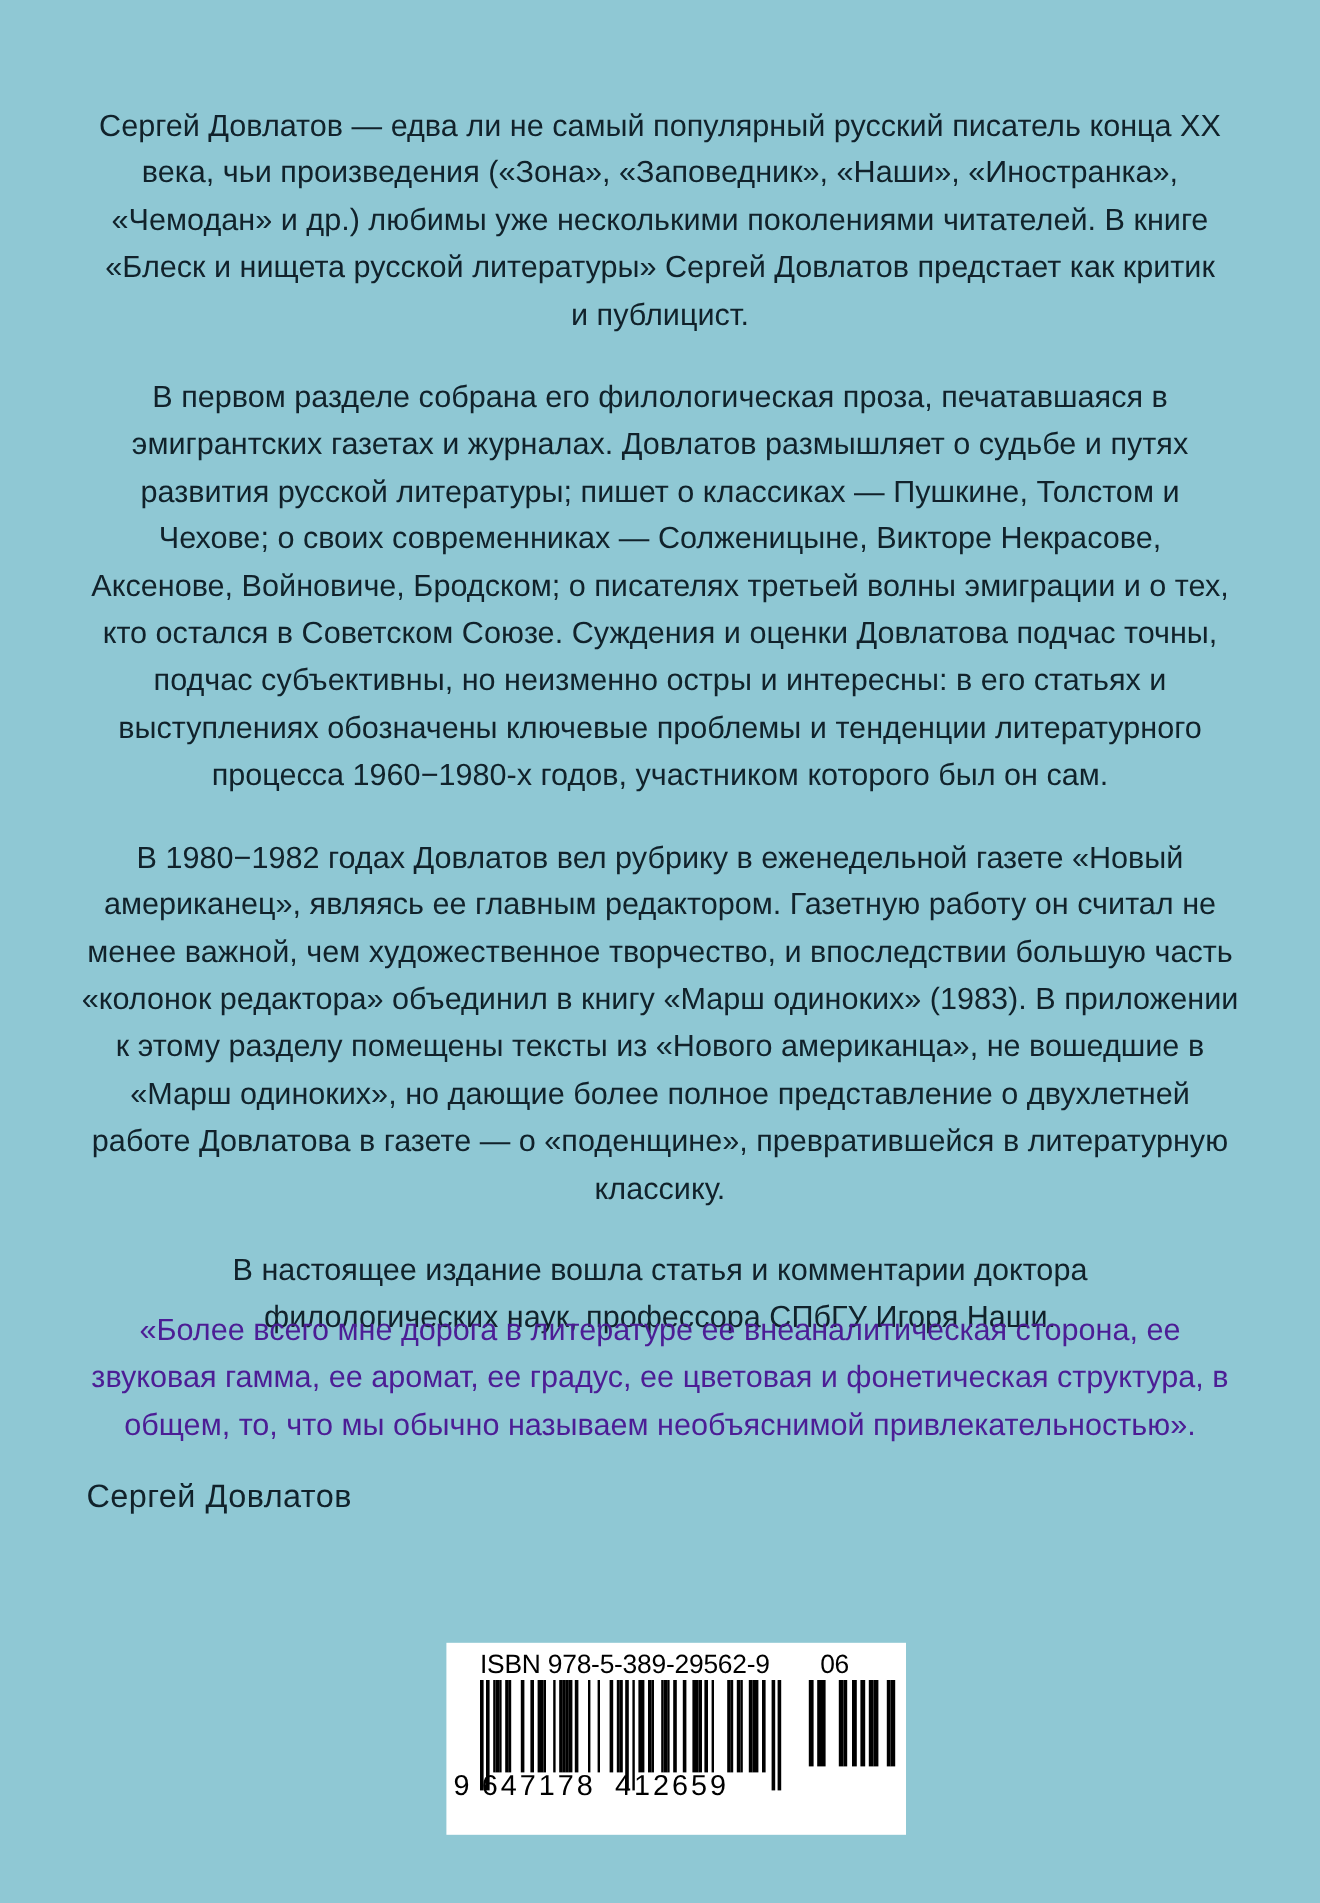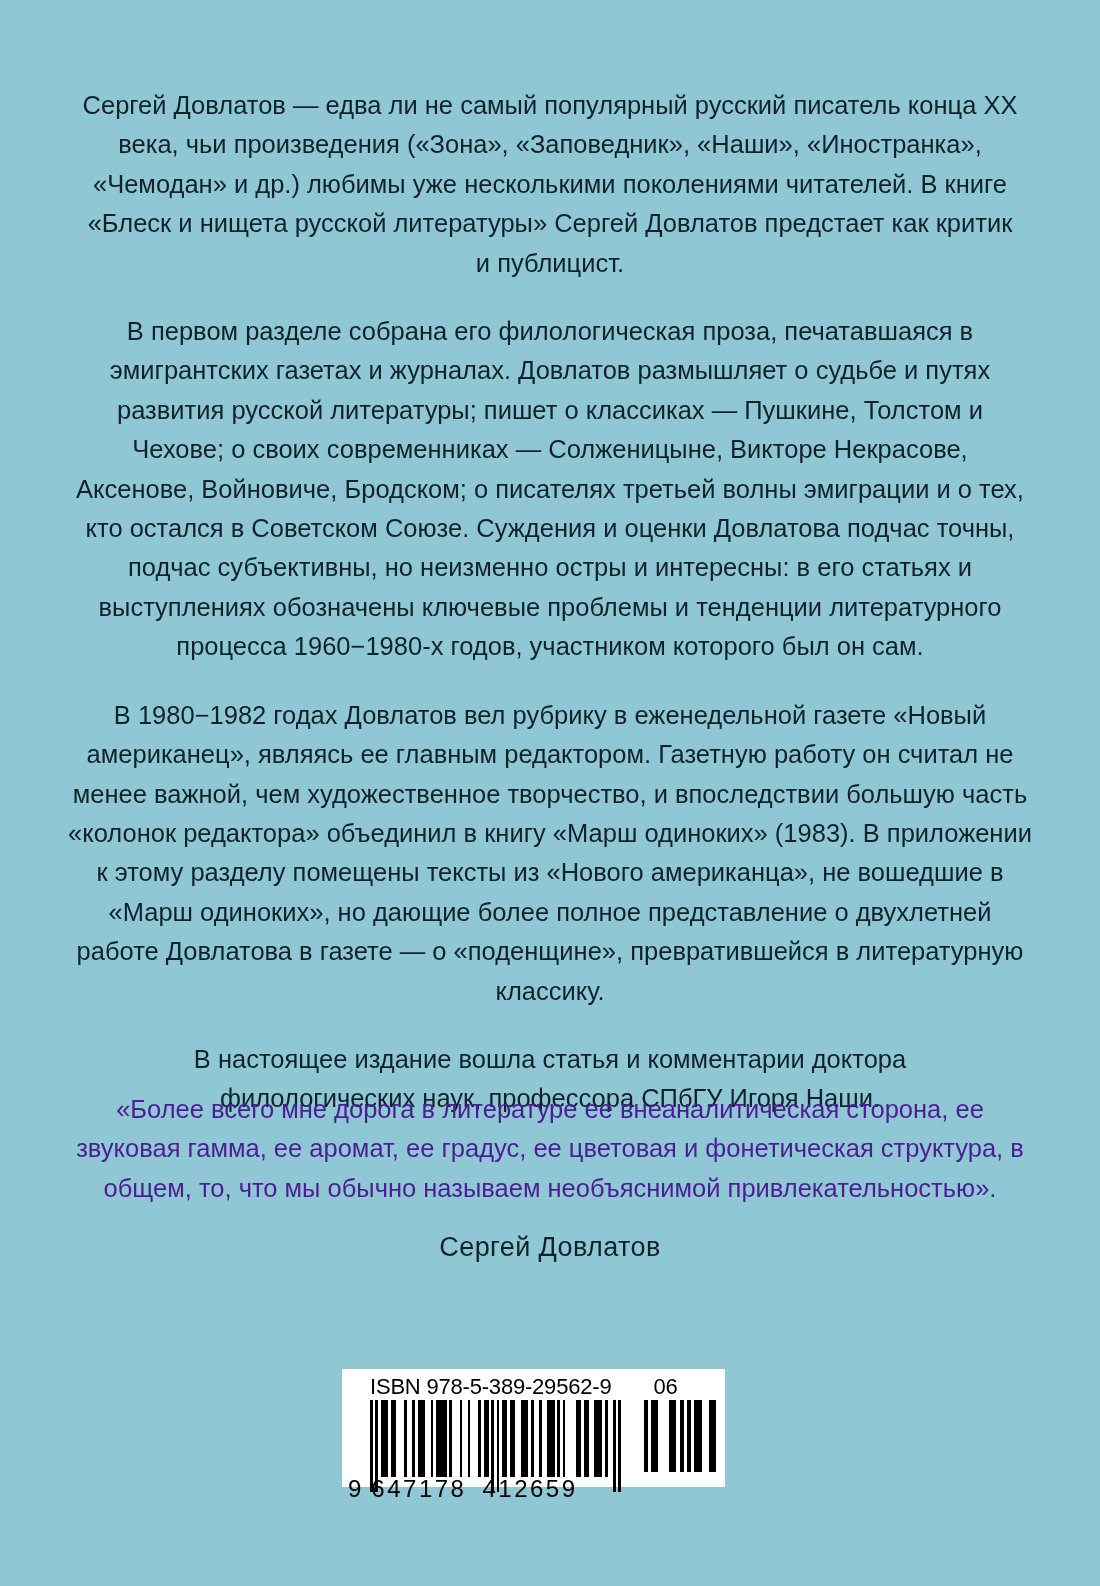--- a/index.html
+++ b/index.html
@@ -61,35 +61,35 @@
     color: #4c1d95;
     text-align: center;
     font-size: 25.5px;
     line-height: 39.4px;
     margin: 0;
     font-weight: 400;
   }
 
   .quote-author {
     color: #11222b;
-    text-align: center;
+    text-align: left;
     font-size: 27px;
     line-height: 34px;
     margin: 22px 0 0 0;
     font-weight: 400;
     letter-spacing: 0.4px;
   }
 
   
   .barcode-panel {
     position: absolute;
-    left: 342px;
+    left: 372px;
     top: 1369px;
     width: 383px;
-    height: 118px;
+    height: 160px;
     background: #ffffff;
     box-sizing: border-box;
   }
 
   .barcode-inner {
     position: relative;
     width: 100%;
     height: 100%;
   }
 

